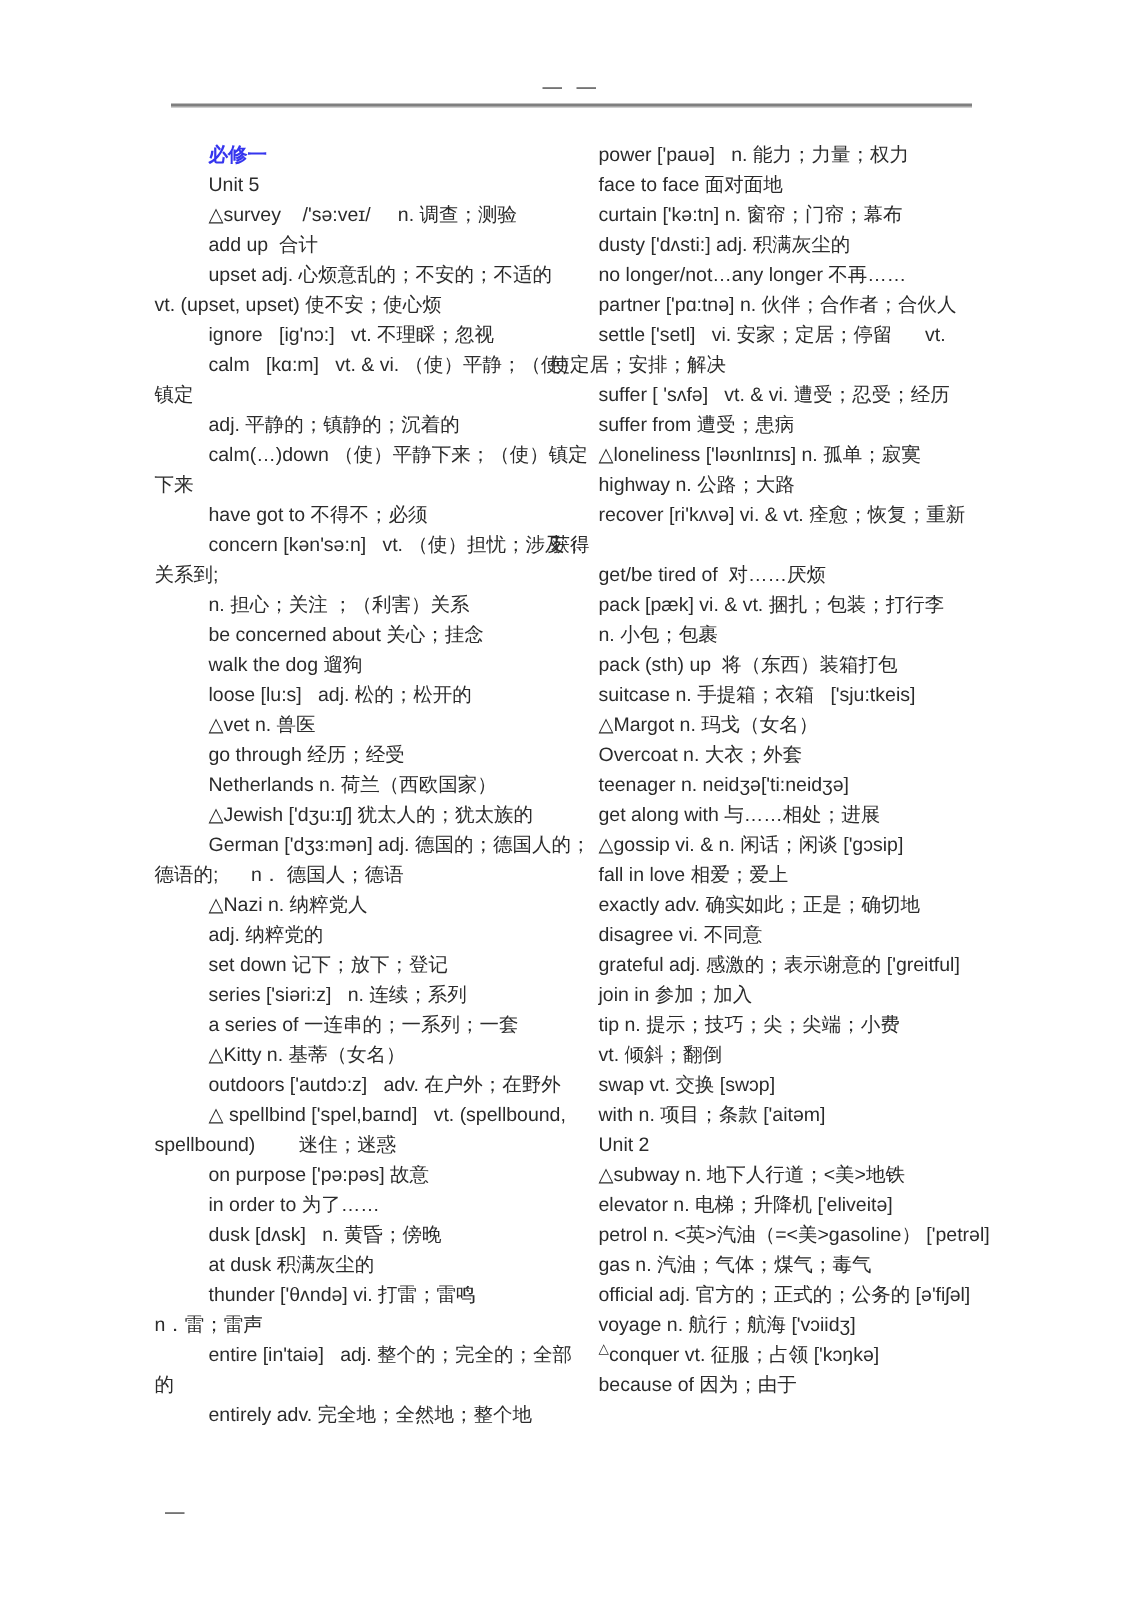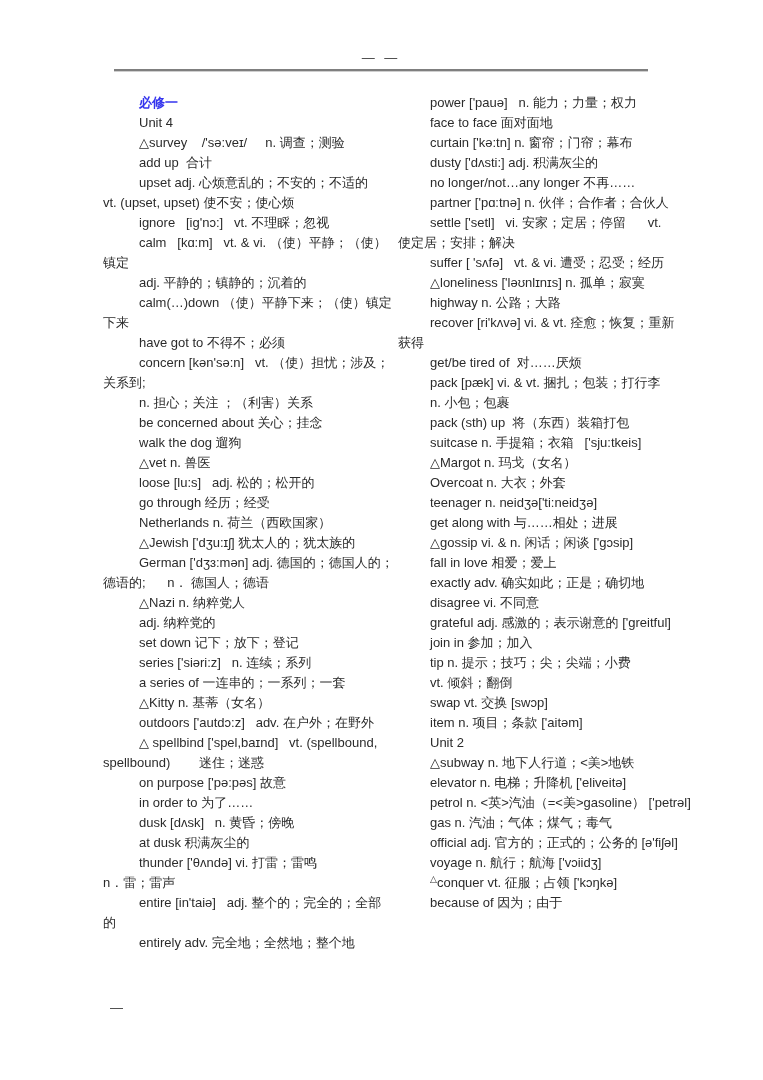--- a/index.html
+++ b/index.html
@@ -15,56 +15,56 @@
     text-align:center;letter-spacing:3px;color:#3a3a3a;
   }
   .header-rule{
     position:absolute;left:114px;top:69px;width:534px;height:2px;
     background:#7f7f7f;border-bottom:1px solid #cfcfcf;
   }
   .col{position:absolute;top:93px;}
   .col .line{height:20px;line-height:20px;white-space:pre;}
   .col-left{left:103px;}
   .col-left .line.ind{padding-left:36px;}
-  .col-right{left:398px;}
+  .col-right{left:367px;}
   .col-right .line.ind{padding-left:32px;}
   .line.title{font-weight:bold;}
   .line sup{font-size:9px;line-height:0;}
   .footer-mark{
     position:absolute;left:110px;top:998px;height:20px;line-height:20px;
     color:#3a3a3a;
   }
 </style>
 </head>
 <body>
 
 <div class="page">
   <div class="header-mark">— —</div>
   <div class="header-rule"></div>
   <div class="col col-left">
       <div class="line ind title" style="color: rgb(53, 53, 238);">必修一</div>
-      <div class="line ind">Unit 4</div>
+      <div class="line ind">Unit 5</div>
       <div class="line ind">△survey    /'sə:veɪ/     n. 调查；测验</div>
       <div class="line ind">add up  合计</div>
       <div class="line ind">upset adj. 心烦意乱的；不安的；不适的</div>
       <div class="line">vt. (upset, upset) 使不安；使心烦</div>
       <div class="line ind">ignore   [ig'nɔ:]   vt. 不理睬；忽视</div>
       <div class="line ind">calm   [kɑ:m]   vt. &amp; vi. （使）平静；（使）</div>
       <div class="line">镇定</div>
       <div class="line ind">adj. 平静的；镇静的；沉着的</div>
       <div class="line ind">calm(…)down （使）平静下来；（使）镇定</div>
       <div class="line">下来</div>
       <div class="line ind">have got to 不得不；必须</div>
       <div class="line ind">concern [kən'sə:n]   vt. （使）担忧；涉及；</div>
       <div class="line">关系到;</div>
       <div class="line ind">n. 担心；关注 ；（利害）关系</div>
       <div class="line ind">be concerned about 关心；挂念</div>
       <div class="line ind">walk the dog 遛狗</div>
+      <div class="line ind">loose [lu:s]   adj. 松的；松开的</div>
       <div class="line ind">△vet n. 兽医</div>
-      <div class="line ind">loose [lu:s]   adj. 松的；松开的</div>
       <div class="line ind">go through 经历；经受</div>
       <div class="line ind">Netherlands n. 荷兰（西欧国家）</div>
       <div class="line ind">△Jewish ['dʒu:ɪʃ] 犹太人的；犹太族的</div>
       <div class="line ind">German ['dʒɜ:mən] adj. 德国的；德国人的；</div>
       <div class="line">德语的;      n． 德国人；德语</div>
       <div class="line ind">△Nazi n. 纳粹党人</div>
       <div class="line ind">adj. 纳粹党的</div>
       <div class="line ind">set down 记下；放下；登记</div>
       <div class="line ind">series ['siəri:z]   n. 连续；系列</div>
       <div class="line ind">a series of 一连串的；一系列；一套</div>
@@ -85,20 +85,21 @@
   <div class="col col-right">
       <div class="line ind">power ['pauə]   n. 能力；力量；权力</div>
       <div class="line ind">face to face 面对面地</div>
       <div class="line ind">curtain ['kə:tn] n. 窗帘；门帘；幕布</div>
       <div class="line ind">dusty ['dʌsti:] adj. 积满灰尘的</div>
       <div class="line ind">no longer/not…any longer 不再……</div>
       <div class="line ind">partner ['pɑ:tnə] n. 伙伴；合作者；合伙人</div>
       <div class="line ind">settle ['setl]   vi. 安家；定居；停留      vt.</div>
       <div class="line">使定居；安排；解决</div>
       <div class="line ind">suffer [ 'sʌfə]   vt. &amp; vi. 遭受；忍受；经历</div>
+      <div class="line ind">suffer from 遭受；患病</div>
       <div class="line ind">△loneliness ['ləʊnlɪnɪs] n. 孤单；寂寞</div>
       <div class="line ind">highway n. 公路；大路</div>
       <div class="line ind">recover [ri'kʌvə] vi. &amp; vt. 痊愈；恢复；重新</div>
       <div class="line">获得</div>
       <div class="line ind">get/be tired of  对……厌烦</div>
       <div class="line ind">pack [pæk] vi. &amp; vt. 捆扎；包装；打行李</div>
       <div class="line ind">n. 小包；包裹</div>
       <div class="line ind">pack (sth) up  将（东西）装箱打包</div>
       <div class="line ind">suitcase n. 手提箱；衣箱   ['sju:tkeis]</div>
       <div class="line ind">△Margot n. 玛戈（女名）</div>
@@ -107,21 +108,21 @@
       <div class="line ind">get along with 与……相处；进展</div>
       <div class="line ind">△gossip vi. &amp; n. 闲话；闲谈 ['gɔsip]</div>
       <div class="line ind">fall in love 相爱；爱上</div>
       <div class="line ind">exactly adv. 确实如此；正是；确切地</div>
       <div class="line ind">disagree vi. 不同意</div>
       <div class="line ind">grateful adj. 感激的；表示谢意的 ['greitful]</div>
       <div class="line ind">join in 参加；加入</div>
       <div class="line ind">tip n. 提示；技巧；尖；尖端；小费</div>
       <div class="line ind">vt. 倾斜；翻倒</div>
       <div class="line ind">swap vt. 交换 [swɔp]</div>
-      <div class="line ind">item n. 项目；条款 ['aitəm]</div>
+      <div class="line ind">with n. 项目；条款 ['aitəm]</div>
       <div class="line ind">Unit 2</div>
       <div class="line ind">△subway n. 地下人行道；&lt;美&gt;地铁</div>
       <div class="line ind">elevator n. 电梯；升降机 ['eliveitə]</div>
       <div class="line ind">petrol n. &lt;英&gt;汽油（=&lt;美&gt;gasoline） ['petrəl]</div>
       <div class="line ind">gas n. 汽油；气体；煤气；毒气</div>
       <div class="line ind">official adj. 官方的；正式的；公务的 [ə'fiʃəl]</div>
       <div class="line ind">voyage n. 航行；航海 ['vɔiidʒ]</div>
       <div class="line ind"><sup>△</sup>conquer vt. 征服；占领 ['kɔŋkə]</div>
       <div class="line ind">because of 因为；由于</div>
     </div>

